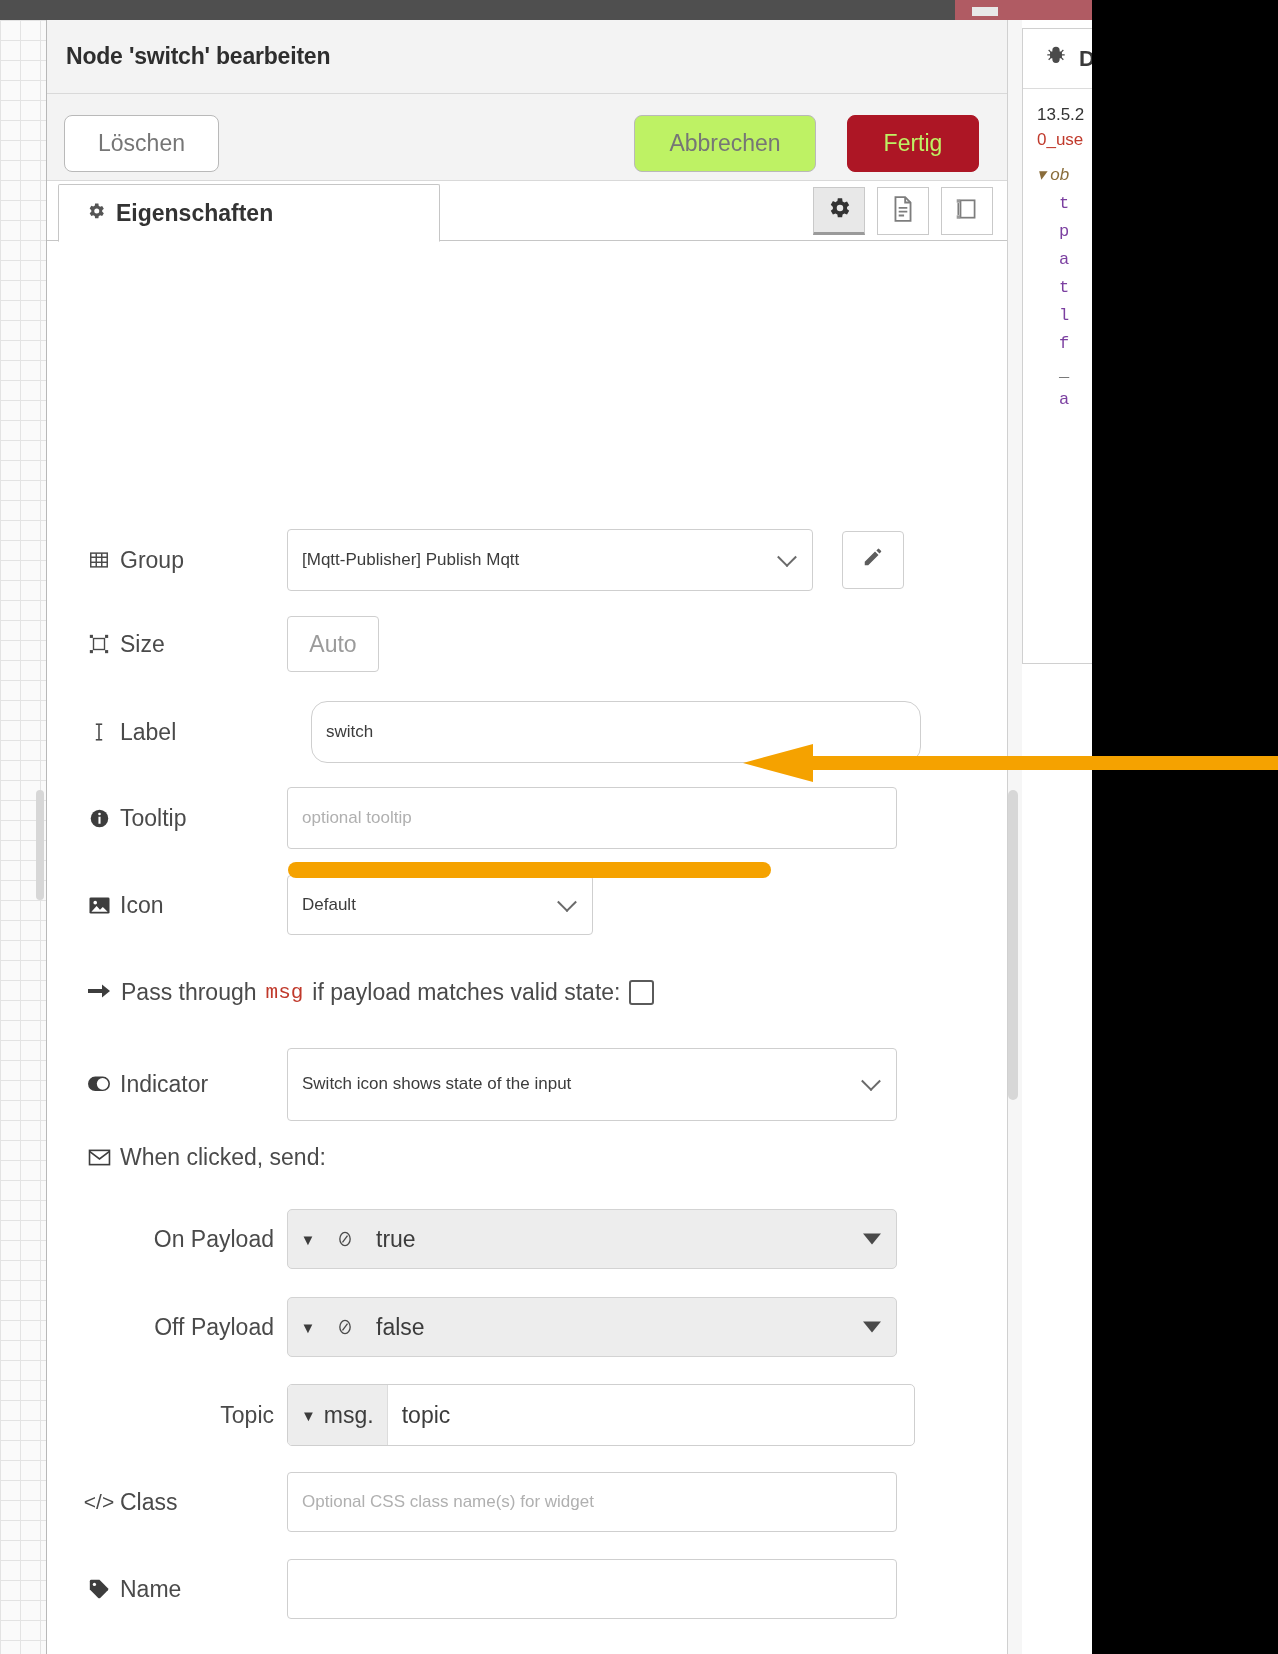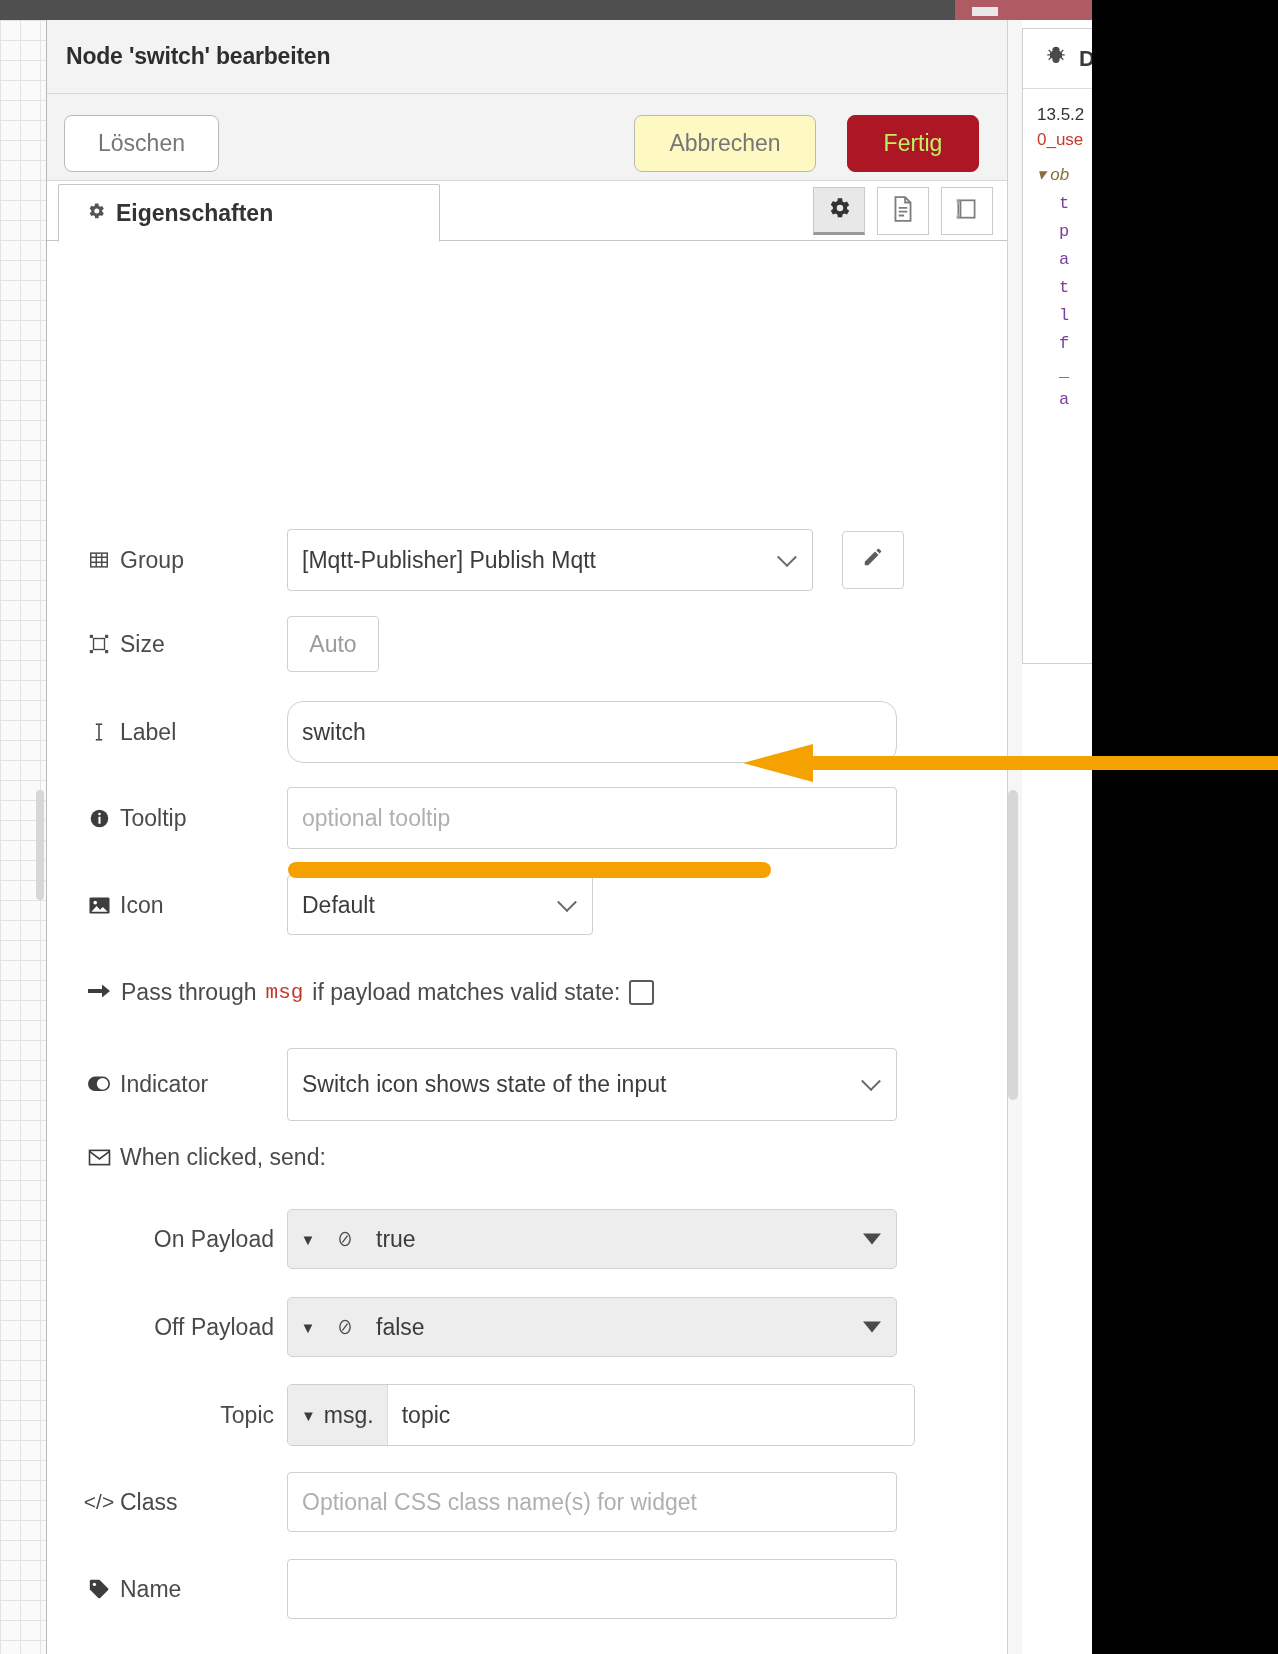--- a/index.html
+++ b/index.html
@@ -79,21 +79,21 @@
     border-radius: 8px;
     display: flex; align-items: center; justify-content: center;
     cursor: pointer;
   }
   .btn-delete {
     left: 17px; top: 21px; width: 155px; height: 57px;
     background: #fff; border: 1px solid #b9b9b9; color: #767676;
   }
   .btn-cancel {
     left: 587px; top: 21px; width: 182px; height: 57px;
-    background: #fef9c3; border: 1px solid #b9b9b9; color: #767676;
+    background: #bef264; border: 1px solid #b9b9b9; color: #767676;
   }
   .btn-done {
     left: 800px; top: 21px; width: 132px; height: 57px;
     background: #ad1625; border: 1px solid #ad1625; color: #bef264;
   }
 
   
   .tabstrip {
     position: relative; height: 60px;
     border-bottom: 1px solid #c6c6c6;
@@ -136,21 +136,21 @@
     font-size: 23px; color: #4a4a4a;
     flex: none;
   }
   .lbl .ic {
     width: 24px; display: inline-flex; align-items: center; justify-content: center;
     color: #4a4a4a;
   }
 
   .field {
     background: #fff; border: 1px solid #cfcfcf; border-radius: 4px;
-    font-size: 23px; color: #3c3c3c;
+    font-size: 17px; color: #3c3c3c;
     display: flex; align-items: center;
     padding: 0 14px;
     position: relative;
   }
   .field.ph { color: #b0b0b0; }
   .field.sel::after {
     content: "";
     position: absolute; right: 18px; top: 50%;
     width: 12px; height: 12px;
     border-right: 2.5px solid #6a6a6a; border-bottom: 2.5px solid #6a6a6a;
@@ -389,21 +389,21 @@
               <rect x="18.6" y="2" width="3.4" height="3.4" fill="#4a4a4a" stroke="none"></rect>
               <rect x="2" y="18.6" width="3.4" height="3.4" fill="#4a4a4a" stroke="none"></rect>
               <rect x="18.6" y="18.6" width="3.4" height="3.4" fill="#4a4a4a" stroke="none"></rect>
             </svg>
           </span>
           <span>Size</span>
         </div>
         <div class="size-btn">Auto</div>
       </div>
 
-      <div class="row" style="top:459px; height:64px;">
+      <div class="row" style="top:459px; height:64px;gap:24px;">
         <div class="lbl">
           <span class="ic">
             <svg width="22" height="22" viewBox="0 0 24 24" fill="none" stroke="#4a4a4a" stroke-width="1.7">
               <line x1="12" y1="3.5" x2="12" y2="20.5"></line>
               <line x1="8.5" y1="3.5" x2="15.5" y2="3.5"></line>
               <line x1="8.5" y1="20.5" x2="15.5" y2="20.5"></line>
             </svg>
           </span>
           <span>Label</span>
         </div>

